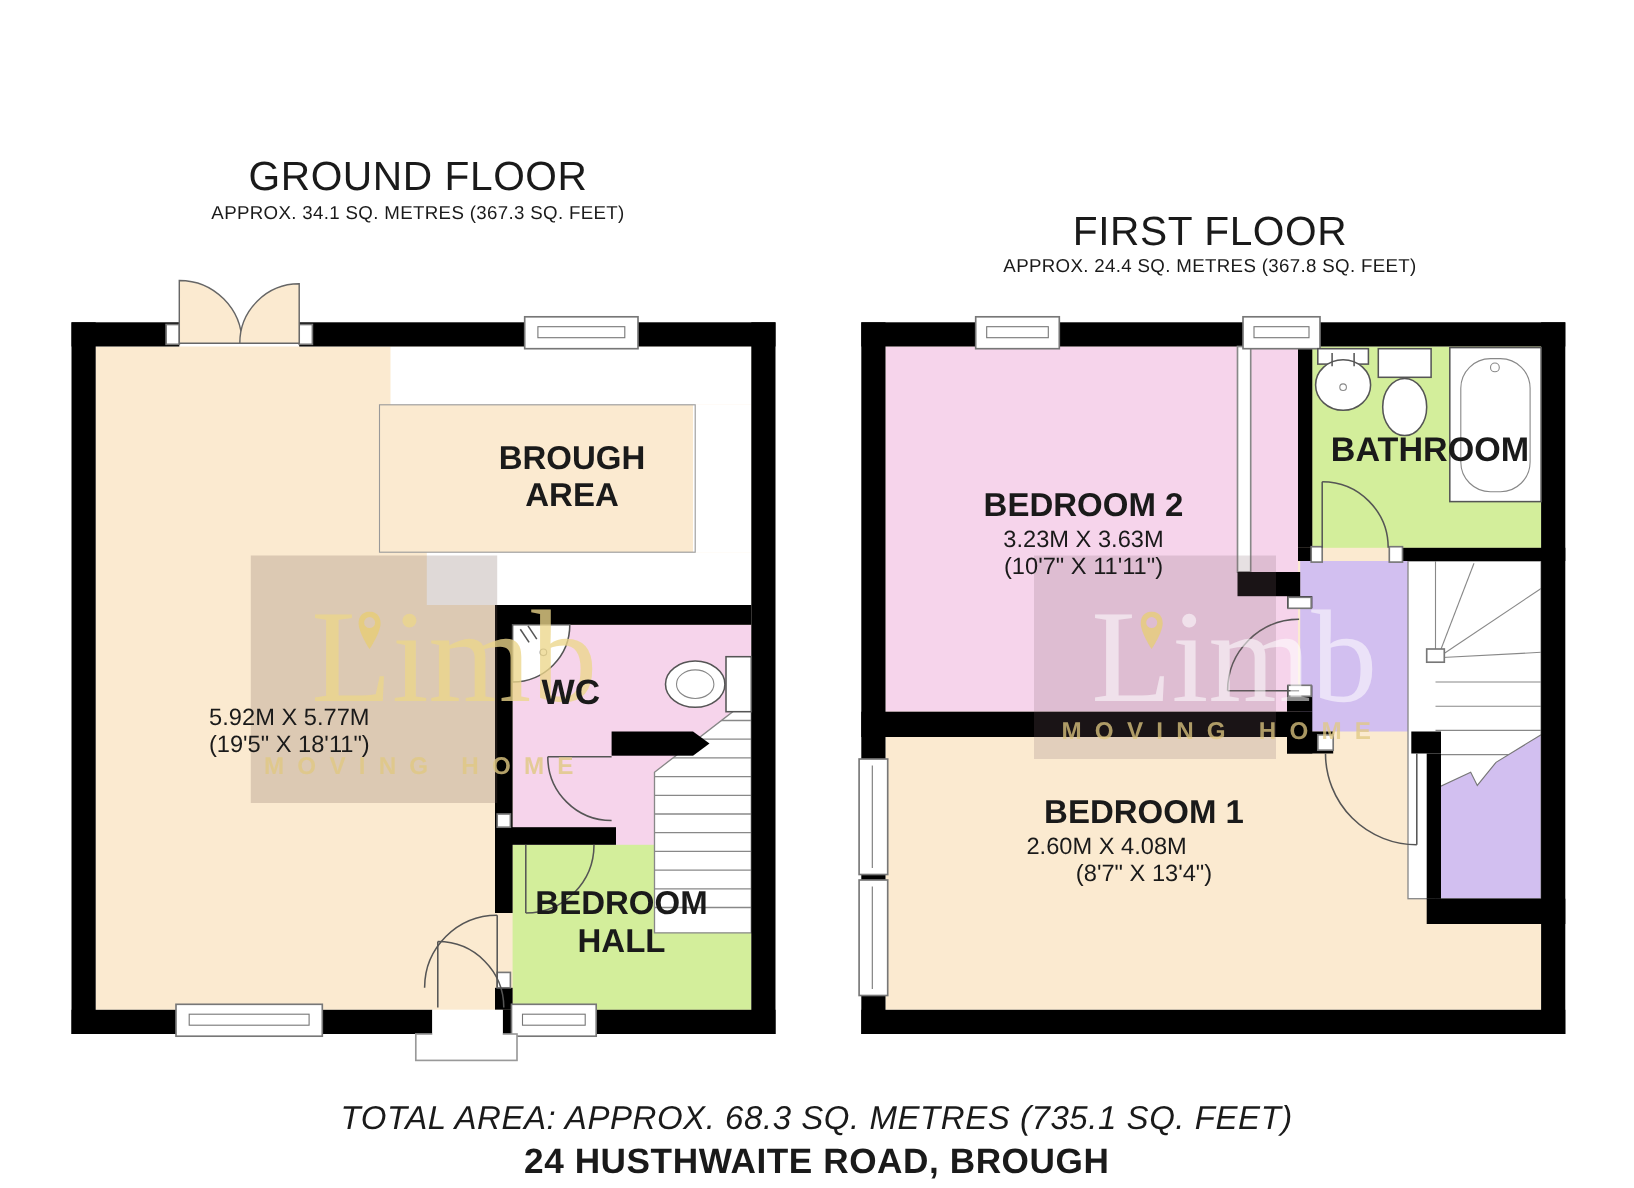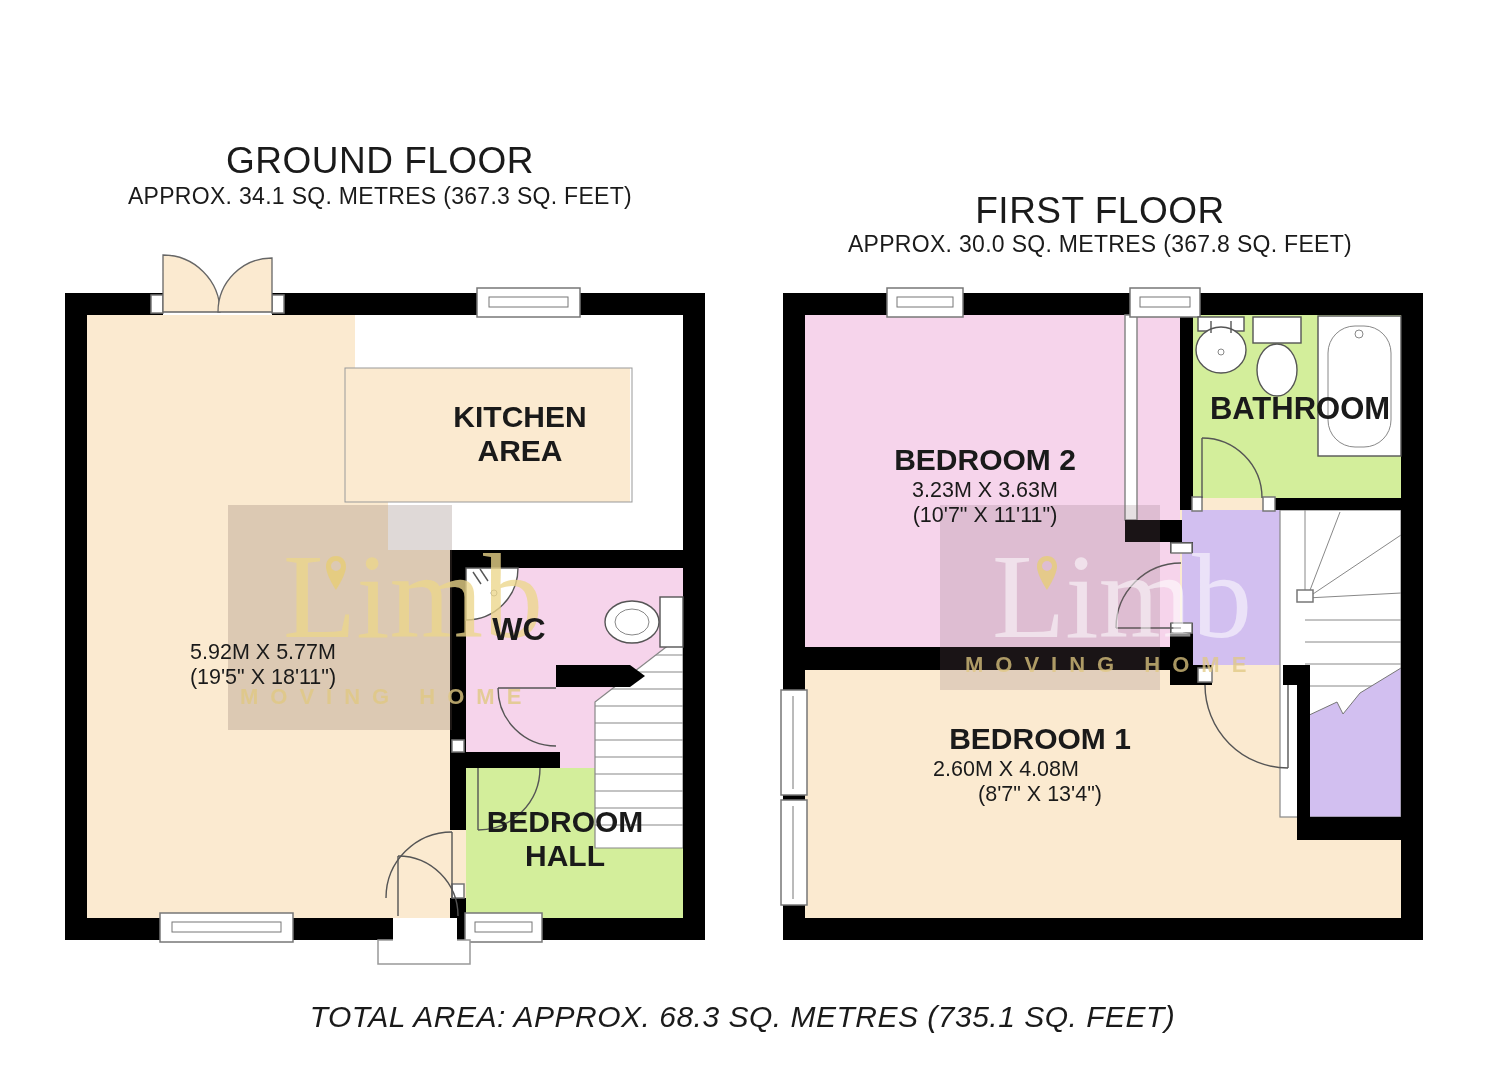--- a/index.html
+++ b/index.html
@@ -1,20 +1,20 @@
 <!DOCTYPE html>
 <html style="--cream: #fbead0; --pink: #f6d4eb; --green: #d3ee9b; --purple: #d2bff0; --wall: #000000;"><head>
 <meta charset="utf-8">
 <style>
   html,body{margin:0;padding:0;background:#fff;}
   #canvas{position:relative;width:1485px;height:1080px;background:#fff;overflow:hidden;
           font-family:"Liberation Sans",sans-serif;color:#1a1a1a;}
   .lbl{position:absolute;text-align:center;line-height:1.12;white-space:normal;}
   .title{font-size:37px;font-weight:normal;letter-spacing:.5px;}
-  .subtitle{font-size:23px;letter-spacing:.3px;}
+  .subtitle{font-size:17px;letter-spacing:.3px;}
   .room-name{font-size:30px;font-weight:bold;}
   .room-dims{font-size:21.5px;}
   .footer-total{font-size:30px;letter-spacing:.5px;font-style:italic;}
   .footer-address{font-size:32px;font-weight:bold;letter-spacing:.5px;}
   svg{position:absolute;left:0;top:0;}
   
   .f-cream{fill:var(--cream,#fbead0);}
   .f-pink{fill:var(--pink,#f6d4eb);}
   .f-green{fill:var(--green,#d3ee9b);}
   .f-purple{fill:var(--purple,#d2bff0);}
@@ -234,37 +234,38 @@
   <div class="wm-box" style="left:940px;top:505px;width:220px;height:185px;background:rgba(128,100,112,0.20);"></div>
   <div class="wm-brand" style="left:972px;top:528px;width:300px;color:rgba(255,255,255,0.55);">Limb</div>
   <svg class="wm-pin" style="left:1036px;top:556px;" width="22" height="56" viewBox="0 0 22 56">
     <path d="M11 0C5 0 1 4.5 1 10.5 1 19 11 34 11 34s10-15 10-23.5C21 4.5 17 0 11 0zm0 15a5 5 0 1 1 0-10 5 5 0 0 1 0 10z" fill="rgba(230,205,120,0.8)" fill-rule="evenodd"></path>
   </svg>
   <div class="wm-tag" style="left:965px;top:652px;width:320px;color:rgba(224,200,130,0.75);">MOVING HOME</div>
 
   <div class="lbl title" style="left:80px;top:140px;width:600px;">GROUND FLOOR</div>
   <div class="lbl subtitle" style="left:80px;top:184px;width:600px;">APPROX. 34.1 SQ. METRES (367.3 SQ. FEET)</div>
 
-  <div class="lbl room-name" style="left:420px;top:400px;width:200px;">KITCHEN AREA</div>
+  <div class="lbl room-name" style="left:420px;top:400px;width:200px;">BROUGH AREA</div>
 
   <div class="lbl room-dims" style="left:143px;top:640px;width:240px;">5.92M X 5.77M</div>
   <div class="lbl room-dims" style="left:143px;top:665px;width:240px;">(19'5" X 18'11")</div>
 
   <div class="lbl room-name" style="left:484px;top:612px;width:70px;font-size:32px;">WC</div>
 
   <div class="lbl room-name" style="left:465px;top:805px;width:200px;">BEDROOM HALL</div>
 
   <div class="lbl title" style="left:800px;top:190px;width:600px;">FIRST FLOOR</div>
-  <div class="lbl subtitle" style="left:800px;top:232px;width:600px;">APPROX. 30.0 SQ. METRES (367.8 SQ. FEET)</div>
+  <div class="lbl subtitle" style="left:800px;top:232px;width:600px;">APPROX. 24.4 SQ. METRES (367.8 SQ. FEET)</div>
 
   <div class="lbl room-name" style="left:835px;top:443px;width:300px;">BEDROOM 2</div>
   <div class="lbl room-dims" style="left:835px;top:478px;width:300px;">3.23M X 3.63M</div>
   <div class="lbl room-dims" style="left:835px;top:503px;width:300px;">(10'7" X 11'11")</div>
 
   <div class="lbl room-name" style="left:1190px;top:392px;width:220px;font-size:31px;">BATHROOM</div>
 
   <div class="lbl room-name" style="left:890px;top:722px;width:300px;">BEDROOM 1</div>
   <div class="lbl room-dims" style="left:856px;top:757px;width:300px;">2.60M X 4.08M</div>
   <div class="lbl room-dims" style="left:890px;top:782px;width:300px;">(8'7" X 13'4")</div>
 
   <div class="lbl footer-total" style="left:0;top:1000px;width:1485px;">TOTAL AREA: APPROX. 68.3 SQ. METRES (735.1 SQ. FEET)</div>
+  <div class="lbl footer-address" style="left:0;top:1038px;width:1485px;">24 HUSTHWAITE ROAD, BROUGH</div>
 
 </div>
 
 </body></html>

